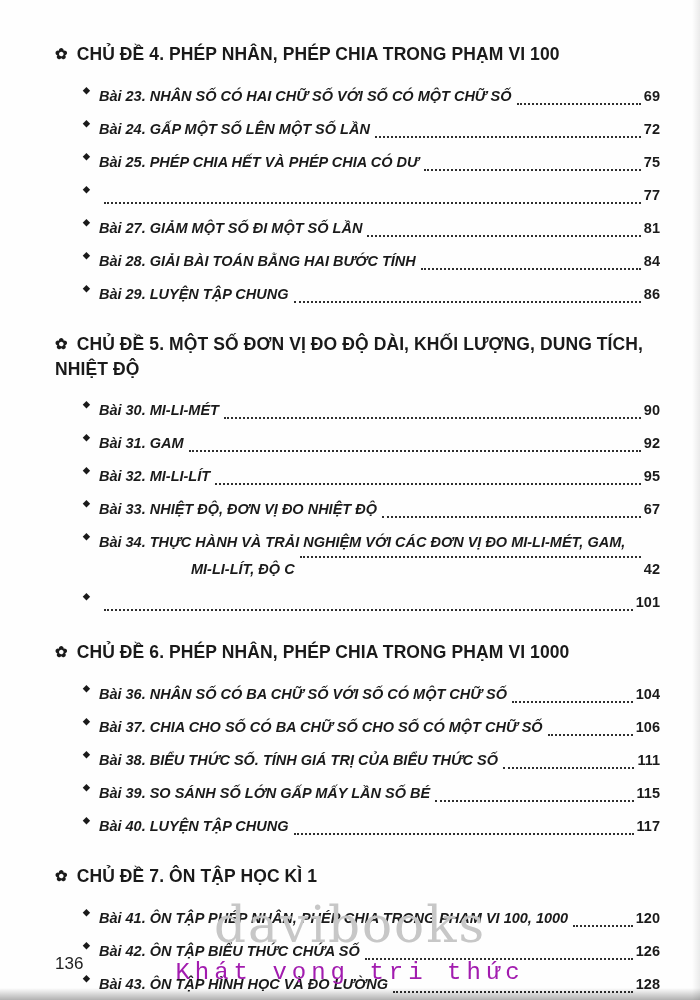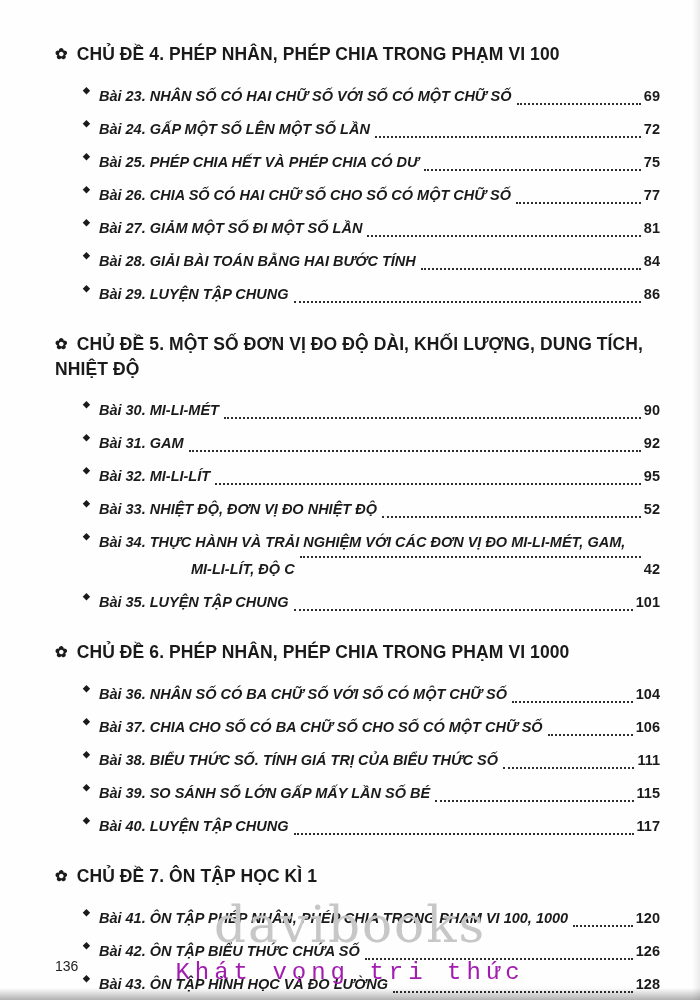--- a/index.html
+++ b/index.html
@@ -88,21 +88,21 @@
     font-family: Liberation Mono, monospace;
     font-size: 24px;
     color: #a21caf;
     letter-spacing: 5px;
     margin-top: 2px;
   }
   .page-number {
     position: absolute;
     left: 55px;
     bottom: 26px;
-    font-size: 14px;
+    font-size: 17px;
     color: #222;
   }
   
   .scan-edge-bottom {
     position: absolute;
     left: 0; right: 0; bottom: 0;
     height: 12px;
     background: linear-gradient(to bottom, rgba(0,0,0,0), rgba(0,0,0,0.30));
   }
   .scan-edge-right {
@@ -138,21 +138,20 @@
         <div class="item-row">
           <span class="bullet">◆</span>
           <span class="item-label">Bài 25. PHÉP CHIA HẾT VÀ PHÉP CHIA CÓ DƯ</span>
           <span class="dots"></span>
           <span class="item-page">75</span>
         </div>
       </div>
       <div class="toc-item">
         <div class="item-row">
           <span class="bullet">◆</span>
-          <span class="item-label">Bài 26. CHIA SỐ CÓ HAI CHỮ SỐ CHO SỐ CÓ MỘT CHỮ SỐ</span>
           <span class="dots"></span>
           <span class="item-page">77</span>
         </div>
       </div>
       <div class="toc-item">
         <div class="item-row">
           <span class="bullet">◆</span>
           <span class="item-label">Bài 27. GIẢM MỘT SỐ ĐI MỘT SỐ LẦN</span>
           <span class="dots"></span>
           <span class="item-page">81</span>
@@ -197,38 +196,37 @@
           <span class="item-label">Bài 32. MI-LI-LÍT</span>
           <span class="dots"></span>
           <span class="item-page">95</span>
         </div>
       </div>
       <div class="toc-item">
         <div class="item-row">
           <span class="bullet">◆</span>
           <span class="item-label">Bài 33. NHIỆT ĐỘ, ĐƠN VỊ ĐO NHIỆT ĐỘ</span>
           <span class="dots"></span>
-          <span class="item-page">52</span>
+          <span class="item-page">67</span>
         </div>
       </div>
       <div class="toc-item">
         <div class="item-row">
           <span class="bullet">◆</span>
           <span class="item-label wrap">Bài 34. THỰC HÀNH VÀ TRẢI NGHIỆM VỚI CÁC ĐƠN VỊ ĐO MI-LI-MÉT, GAM,</span>
         </div>
         <div class="cont-row">
           <span class="item-label">MI-LI-LÍT, ĐỘ C</span>
           <span class="dots"></span>
           <span class="item-page">42</span>
         </div>
       </div>
       <div class="toc-item">
         <div class="item-row">
           <span class="bullet">◆</span>
-          <span class="item-label">Bài 35. LUYỆN TẬP CHUNG</span>
           <span class="dots"></span>
           <span class="item-page">101</span>
         </div>
       </div>
       <div class="section-title"><span class="flower">✿</span><span>CHỦ ĐỀ 6. PHÉP NHÂN, PHÉP CHIA TRONG PHẠM VI 1000</span></div>
       <div class="toc-item">
         <div class="item-row">
           <span class="bullet">◆</span>
           <span class="item-label">Bài 36. NHÂN SỐ CÓ BA CHỮ SỐ VỚI SỐ CÓ MỘT CHỮ SỐ</span>
           <span class="dots"></span>

